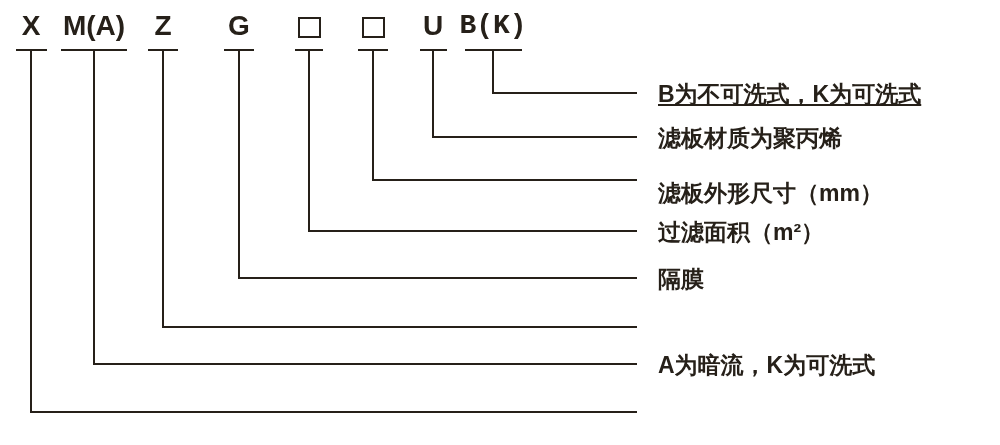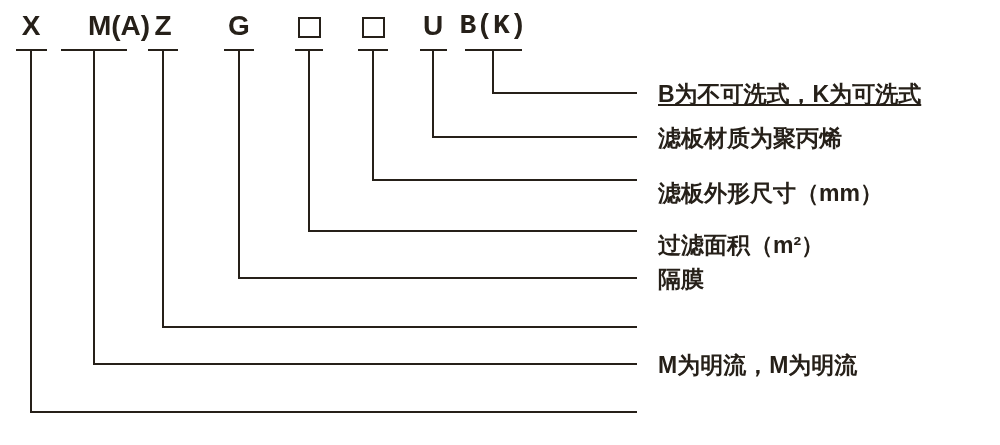--- a/index.html
+++ b/index.html
@@ -15,31 +15,31 @@
   .ul{position:absolute;top:49px;height:2px;background:#262019;}
   .vl{position:absolute;top:50px;width:2px;background:#262019;}
   .hl{position:absolute;height:2px;background:#262019;}
   .lbl{
     position:absolute;left:658px;font-size:23px;font-weight:600;line-height:28px;white-space:nowrap;
   }
   
   .sym0{left:31px;}  .ul0{left:16px;width:31px;}
   .vl0{left:30px;height:363px;} .hl0{left:30px;top:411px;width:607px;} .lbl0{top:399px;}
   
-  .sym1{left:94px;margin-left:25px;}  .ul1{left:61px;width:66px;}
+  .sym1{left:94px;}  .ul1{left:61px;width:66px;}
   .vl1{left:93px;height:315px;} .hl1{left:93px;top:363px;width:544px;} .lbl1{top:351px;}
   
   .sym2{left:163px;} .ul2{left:148px;width:30px;}
   .vl2{left:162px;height:278px;} .hl2{left:162px;top:326px;width:475px;} .lbl2{top:314px;}
   
   .sym3{left:239px;} .ul3{left:224px;width:30px;}
   .vl3{left:238px;height:229px;} .hl3{left:238px;top:277px;width:399px;} .lbl3{top:265px;}
   
   .box4{left:298px;} .ul4{left:295px;width:28px;}
-  .vl4{left:308px;height:182px;} .hl4{left:308px;top:230px;width:329px;} .lbl4{top:231px;}
+  .vl4{left:308px;height:182px;} .hl4{left:308px;top:230px;width:329px;} .lbl4{top:218px;}
   
   .box5{left:362px;} .ul5{left:358px;width:30px;}
   .vl5{left:372px;height:131px;} .hl5{left:372px;top:179px;width:265px;} .lbl5{top:179px;}
   
   .sym6{left:433px;} .ul6{left:420px;width:27px;}
   .vl6{left:432px;height:88px;} .hl6{left:432px;top:136px;width:205px;} .lbl6{top:124px;}
   
   .sym7{left:493px;font-family:Liberation Mono, monospace;} .ul7{left:465px;width:57px;}
   .vl7{left:492px;height:44px;} .hl7{left:492px;top:92px;width:145px;} .lbl7{top:80px;text-decoration:underline;}
 </style>
@@ -81,15 +81,15 @@
   <div class="vl vl6"></div>
   <div class="hl hl6"></div>
   <div class="vl vl7"></div>
   <div class="hl hl7"></div>
 
   <div class="lbl lbl7">B为不可洗式，K为可洗式</div>
   <div class="lbl lbl6">滤板材质为聚丙烯</div>
   <div class="lbl lbl5">滤板外形尺寸（mm）</div>
   <div class="lbl lbl4">过滤面积（m²）</div>
   <div class="lbl lbl3">隔膜</div>
-  <div class="lbl lbl1">M为明流，M为明流</div>
+  <div class="lbl lbl1">A为暗流，K为可洗式</div>
 
 </div>
 
 </body></html>

